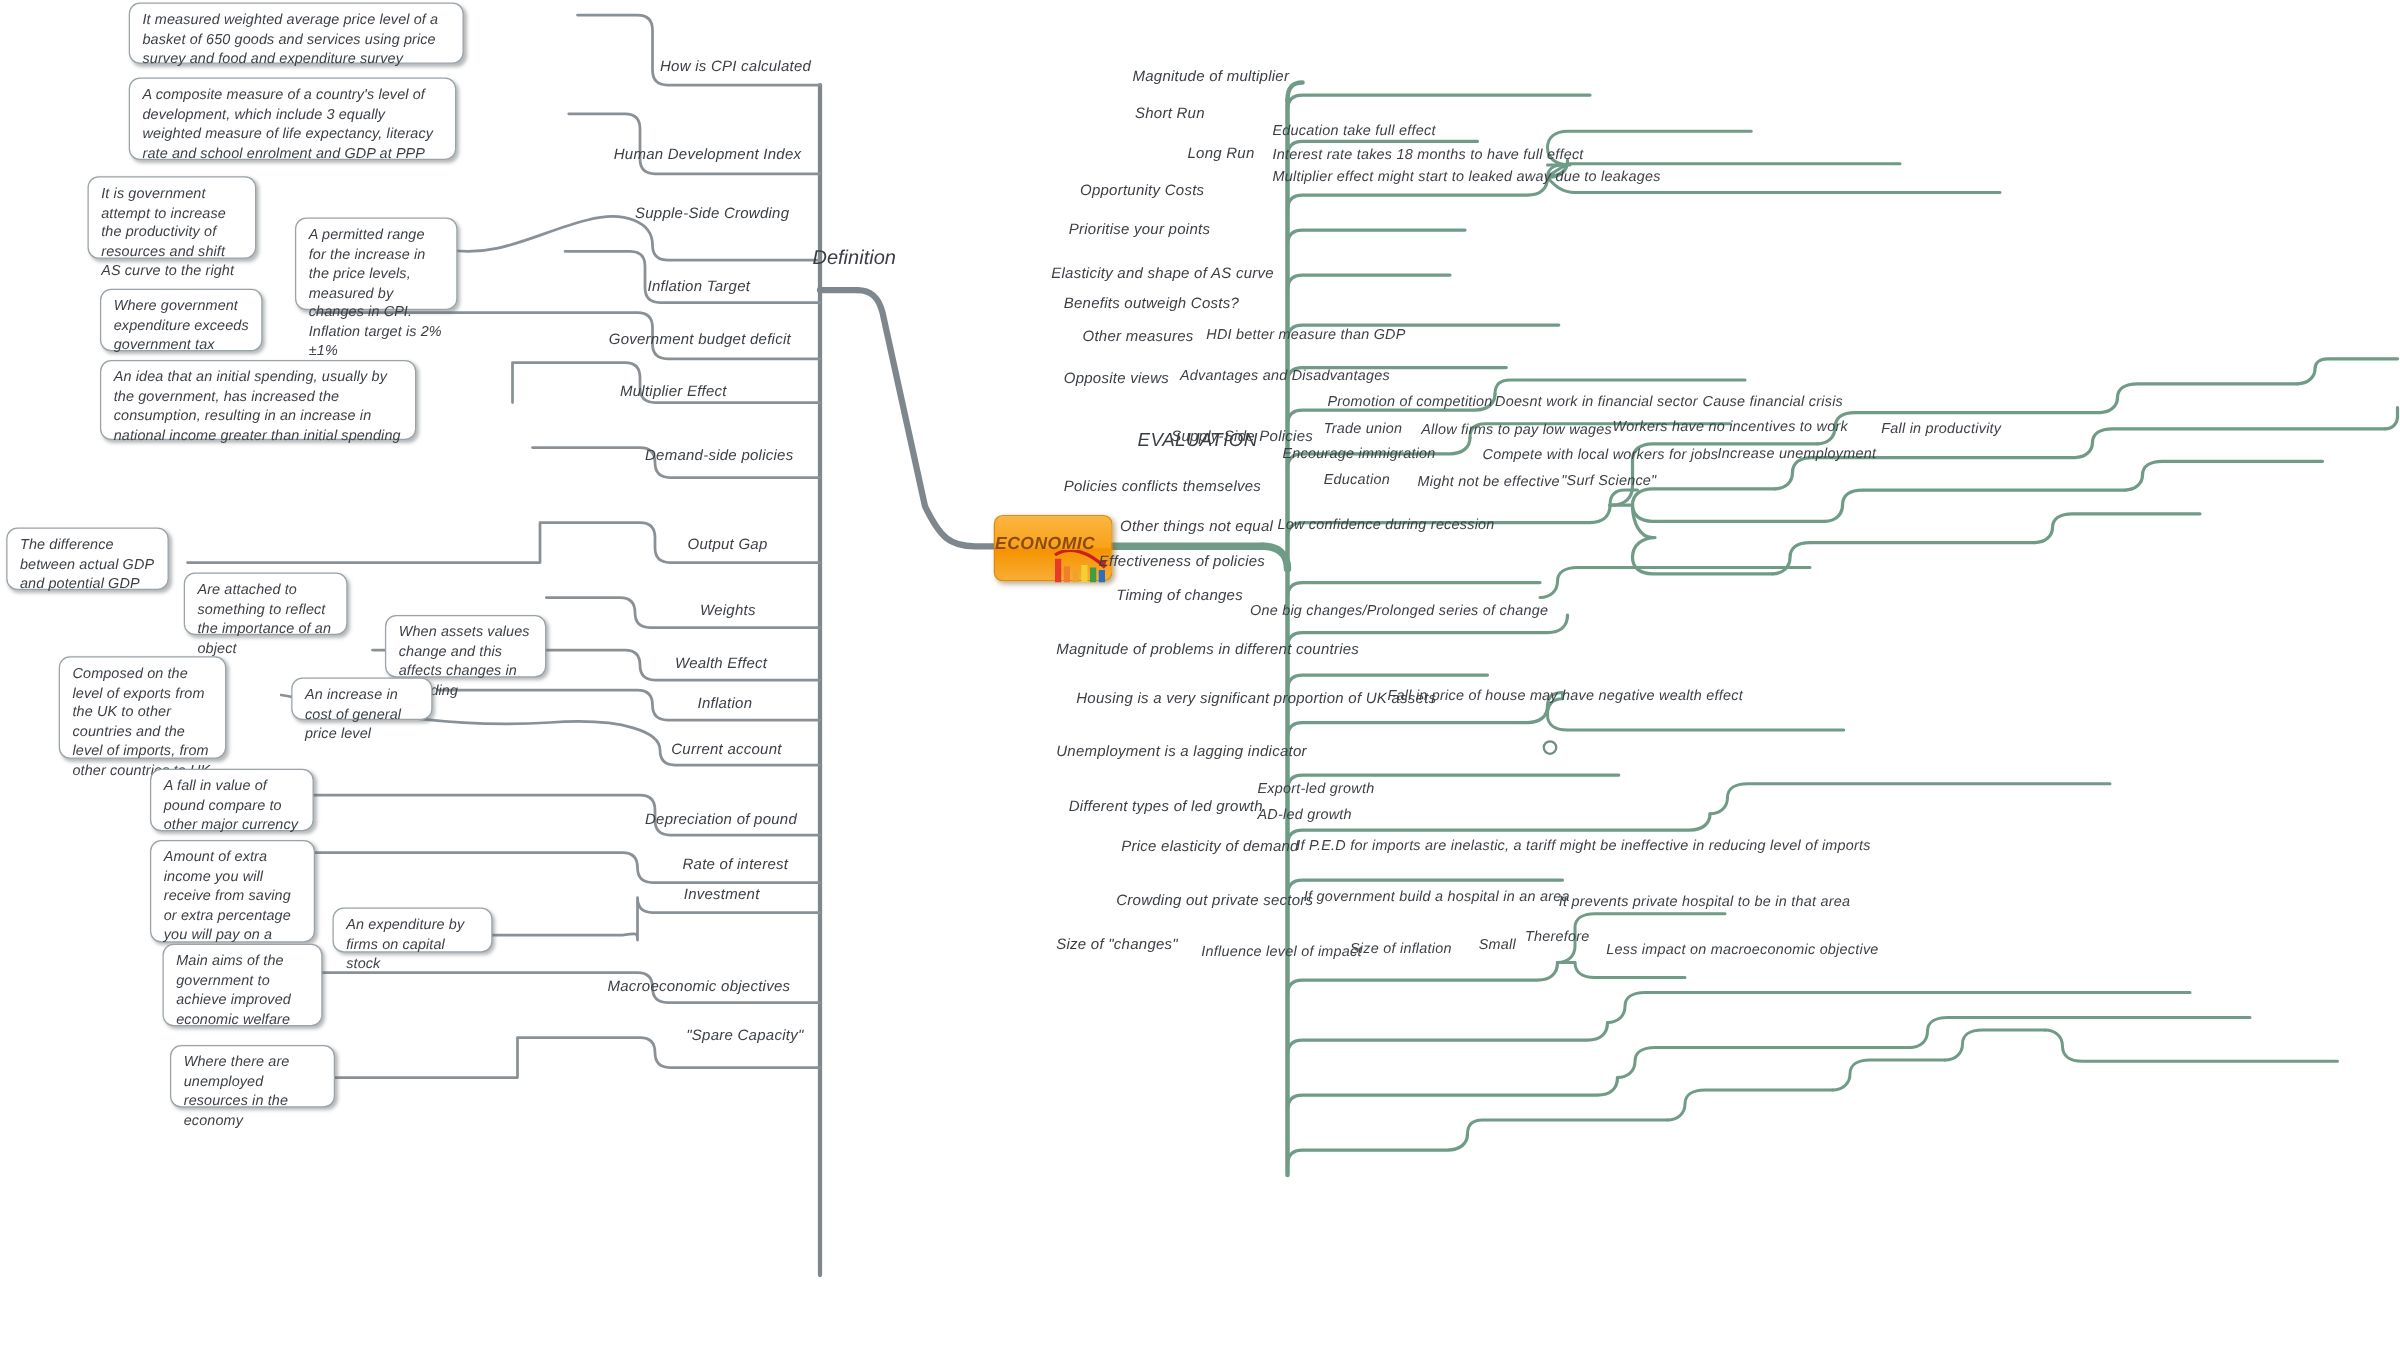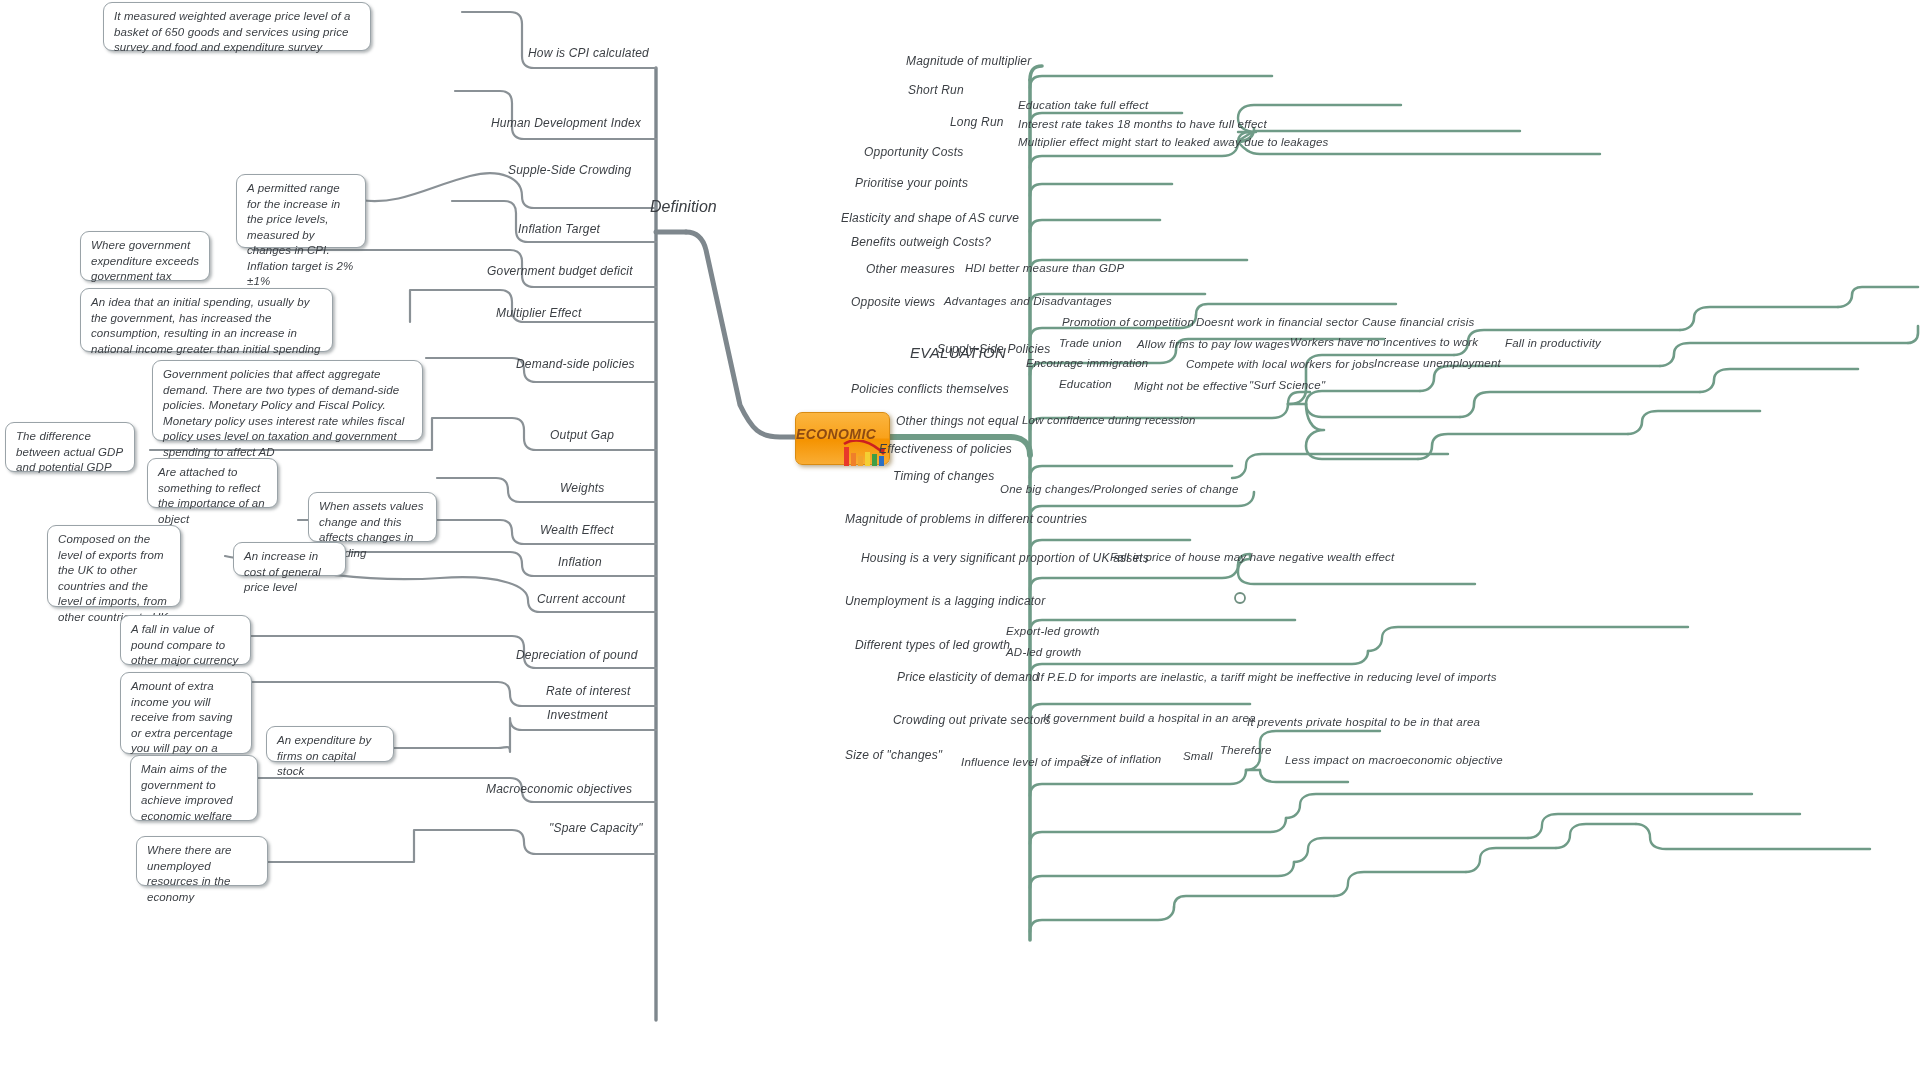--- a/index.html
+++ b/index.html
@@ -206,24 +206,25 @@
   <div class="lbl l2" style="left:540px;top:524px;">Wealth Effect</div>
   <div class="lbl l2" style="left:558px;top:556px;">Inflation</div>
   <div class="lbl l2" style="left:537px;top:593px;">Current account</div>
   <div class="lbl l2" style="left:516px;top:649px;">Depreciation of pound</div>
   <div class="lbl l2" style="left:546px;top:685px;">Rate of interest</div>
   <div class="lbl l2" style="left:547px;top:709px;">Investment</div>
   <div class="lbl l2" style="left:486px;top:783px;">Macroeconomic objectives</div>
   <div class="lbl l2" style="left:549px;top:822px;">"Spare Capacity"</div>
 
   <div class="note" style="left:103px;top:2px;width:268px;height:49px;">It measured weighted average price level of a basket of 650 goods and services using price survey and food and expenditure survey</div>
+  <div class="note" style="left:103px;top:62px;width:262px;height:66px;">A composite measure of a country's level of development, which include 3 equally weighted measure of life expectancy, literacy rate and school enrolment and GDP at PPP</div>
+  <div class="note" style="left:70px;top:141px;width:135px;height:66px;">It is government attempt to increase the productivity of resources and shift AS curve to the right</div>
   <div class="note" style="left:236px;top:174px;width:130px;height:74px;">A permitted range for the increase in the price levels, measured by changes in CPI. Inflation target is 2% ±1%</div>
   <div class="note" style="left:80px;top:231px;width:130px;height:50px;">Where government expenditure exceeds government tax revenue</div>
   <div class="note" style="left:80px;top:288px;width:253px;height:64px;">An idea that an initial spending, usually by the government, has increased the consumption, resulting in an increase in national income greater than initial spending</div>
-  <div class="note" style="left:152px;top:360px;width:271px;height:81px;">Government policies that affect aggregate demand. There are two types of demand-side policies. Monetary Policy and Fiscal Policy. Monetary policy uses interest rate whiles fiscal policy uses level on taxation and government spending to affect AD</div>
   <div class="note" style="left:5px;top:422px;width:130px;height:50px;">The difference between actual GDP and potential GDP</div>
   <div class="note" style="left:147px;top:458px;width:131px;height:50px;">Are attached to something to reflect the importance of an object</div>
   <div class="note" style="left:308px;top:492px;width:129px;height:50px;">When assets values change and this affects changes in spending</div>
   <div class="note" style="left:233px;top:542px;width:113px;height:34px;">An increase in cost of general price level</div>
   <div class="note" style="left:47px;top:525px;width:134px;height:82px;">Composed on the level of exports from the UK to other countries and the level of imports, from other countries to UK</div>
   <div class="note" style="left:120px;top:615px;width:131px;height:50px;">A fall in value of pound compare to other major currency</div>
   <div class="note" style="left:120px;top:672px;width:132px;height:82px;">Amount of extra income you will receive from saving or extra percentage you will pay on a loan</div>
   <div class="note" style="left:266px;top:726px;width:128px;height:36px;">An expenditure by firms on capital stock</div>
   <div class="note" style="left:130px;top:755px;width:128px;height:66px;">Main aims of the government to achieve improved economic welfare</div>
   <div class="note" style="left:136px;top:836px;width:132px;height:50px;">Where there are unemployed resources in the economy</div>

